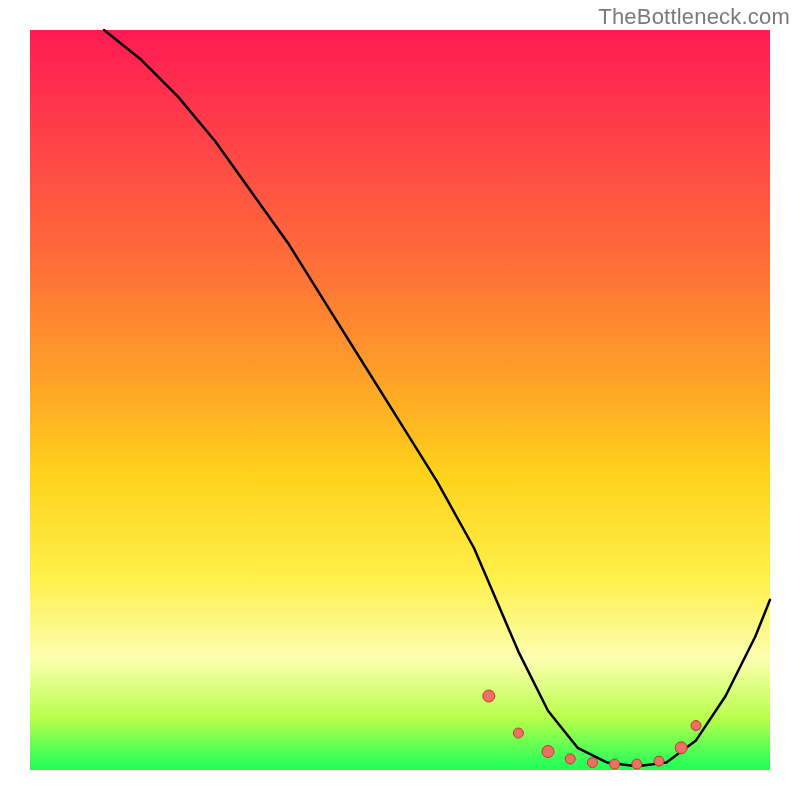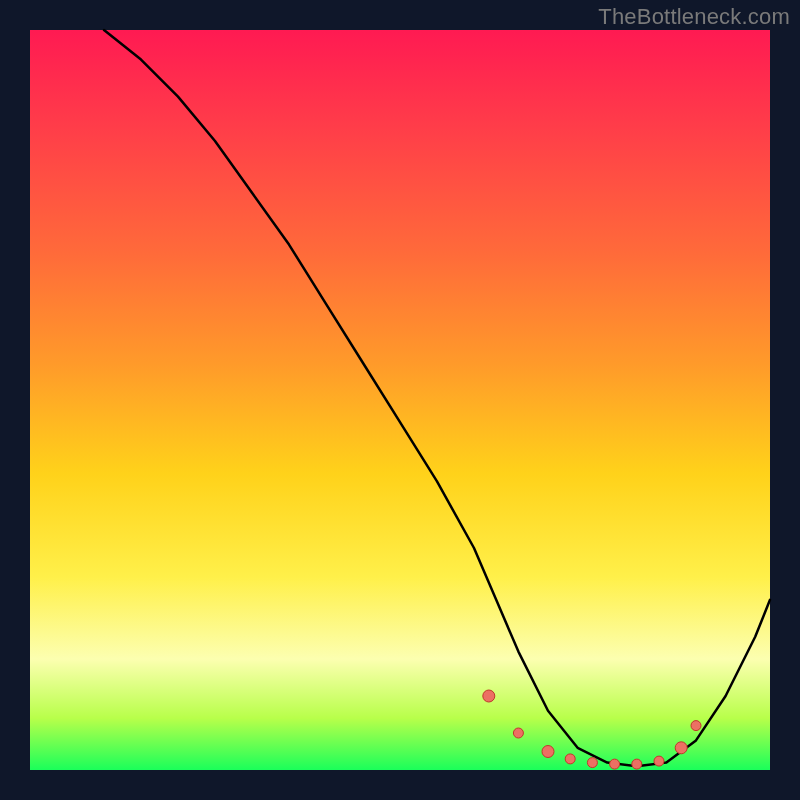--- a/index.html
+++ b/index.html
@@ -10,21 +10,21 @@
     background: #000;
     overflow: hidden;
     font-family: Arial, Helvetica, sans-serif;
   }
   .frame {
     position: absolute;
     left: 0;
     top: 0;
     width: 800px;
     height: 800px;
-    background: #0f172a;
+    background: #ffffff;
   }
   .plot-area {
     position: absolute;
     left: 30px;
     top: 30px;
     width: 740px;
     height: 740px;
     
     background: linear-gradient(
       to bottom,

